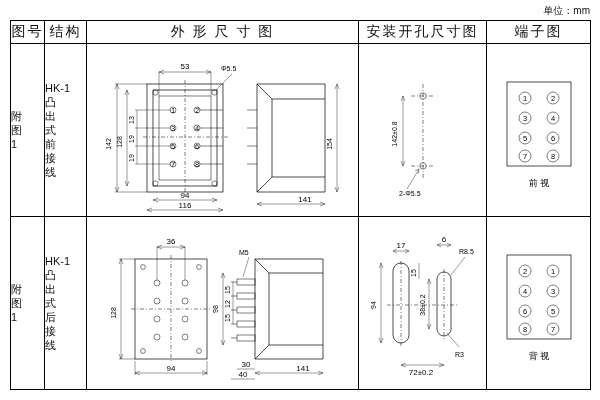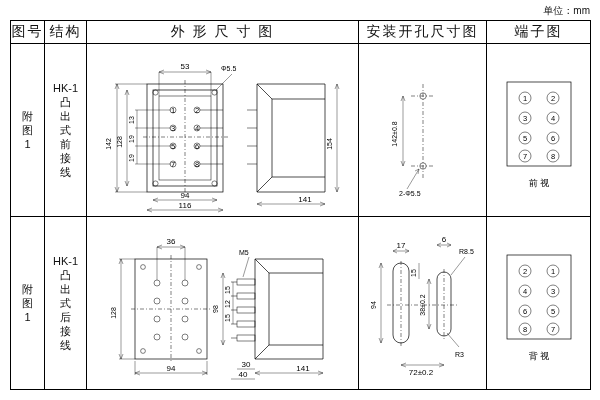--- a/index.html
+++ b/index.html
@@ -8,21 +8,21 @@
   .unit{position:absolute;right:10px;top:4px;font-size:10px;}
   table.main{position:absolute;left:10px;top:20px;width:580px;height:368px;border-collapse:collapse;table-layout:fixed;}
   table.main td,table.main th{border:1px solid #000;padding:0;font-weight:normal;}
   .hdr{height:22px;text-align:center;font-size:14px;letter-spacing:2px;}
   .c1{width:34px;}
   .c2{width:42px;}
   .c3{width:272px;}
   .c4{width:128px;}
   .c5{width:104px;}
   .vtext{font-size:11px;text-align:center;line-height:14px;letter-spacing:0px;}
-  .vcol{display:flex;flex-direction:column;align-items:center;justify-content:center;height:100%;}
+  .vcol{display:flex;flex-direction:column;align-items:flex-start;justify-content:center;height:100%;}
   .vchar{display:block;}
   .cellwrap{position:relative;width:100%;height:100%;}
   svg{display:block;}
   .l{stroke:#000;stroke-width:0.7;fill:none;}
   .thin{stroke:#000;stroke-width:0.5;fill:none;}
   .dash{stroke:#000;stroke-width:0.5;fill:none;stroke-dasharray:4 2 1 2;}
   .dim{stroke:#000;stroke-width:0.4;fill:none;}
   .tx{font-size:7px;font-family:"Liberation Sans",sans-serif;fill:#000;}
   .tc{font-size:8px;font-family:"Liberation Sans",sans-serif;fill:#000;text-anchor:middle;}
   .cn{font-size:9px;font-family:"Liberation Sans",sans-serif;fill:#000;text-anchor:middle;}

